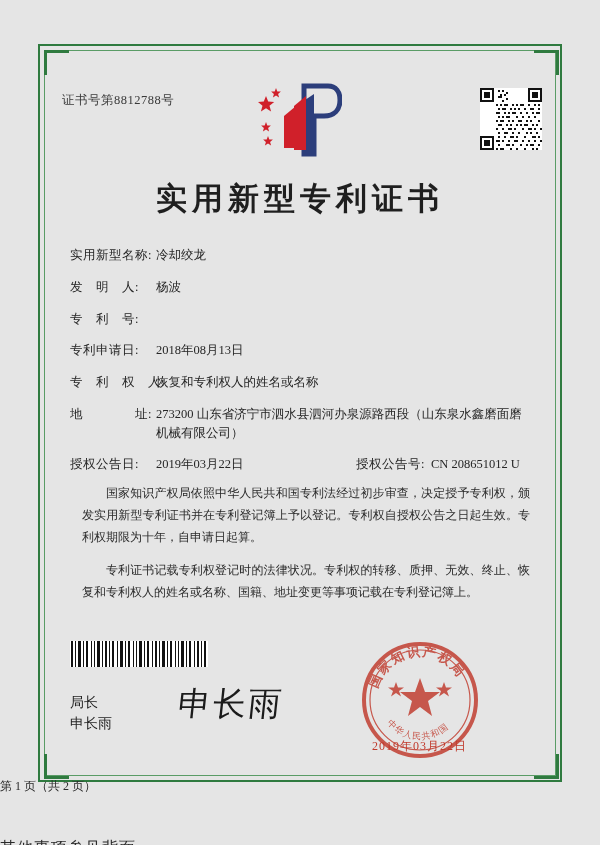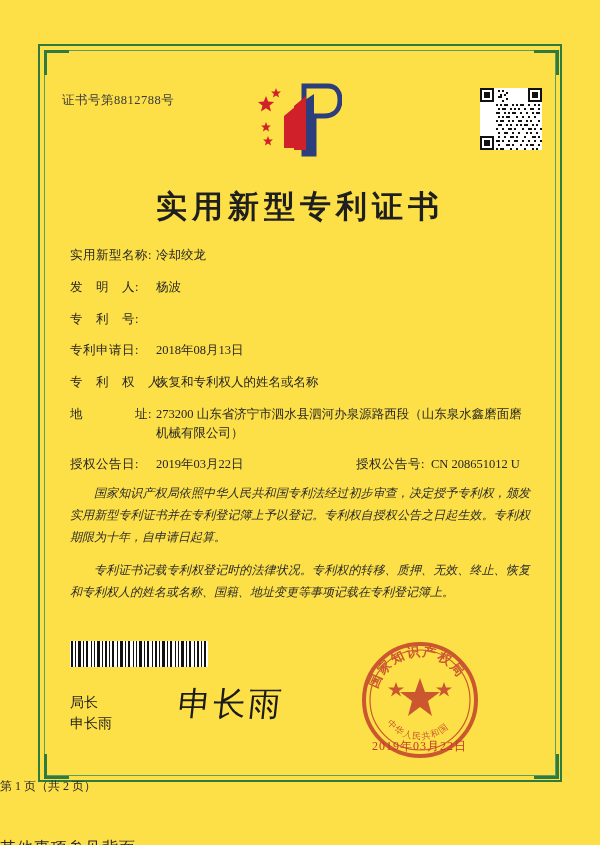--- a/index.html
+++ b/index.html
@@ -13,21 +13,21 @@
     font-family: "Liberation Serif", "DejaVu Serif", serif;
     color: #2d2d2d;
     position: relative;
     overflow: hidden;
   }
   .page {
     position: absolute;
     left: 0; top: 0;
     width: 600px;
     height: 845px;
-    background: #fde047;
+    background: #e5e5e5;
   }
   
   .border-outer {
     position: absolute;
     left: 38px; top: 44px;
     width: 524px; height: 738px;
     border: 2px solid #2f7a3f;
     box-sizing: border-box;
   }
   .border-inner {
@@ -74,21 +74,20 @@
   
   .doc-title {
     position: absolute;
     left: 0; right: 0; top: 178px;
     text-align: center;
     font-size: 31px;
     font-weight: bold;
     letter-spacing: 5px;
     color: #1f1f1f;
     font-family: "DejaVu Serif", "Liberation Serif", serif;
-    margin-top: 8px;
   }
 
   
   .fields {
     position: absolute;
     left: 70px; top: 246px;
     width: 460px;
     font-size: 12.5px;
     color: #262626;
   }
@@ -121,21 +120,21 @@
   
   .body-text {
     position: absolute;
     left: 70px; top: 482px;
     width: 460px;
     font-size: 12px;
     line-height: 1.85;
     color: #2b2b2b;
     text-align: justify;
   }
-  .body-text p { margin: 0 0 10px 0; text-indent: 24px; font-style: italic; }
+  .body-text p { margin: 0 0 10px 12px; text-indent: 24px; }
 
   
   .barcode {
     position: absolute;
     left: 70px; top: 641px;
     width: 138px; height: 26px;
   }
 
   
   .sign-label {

